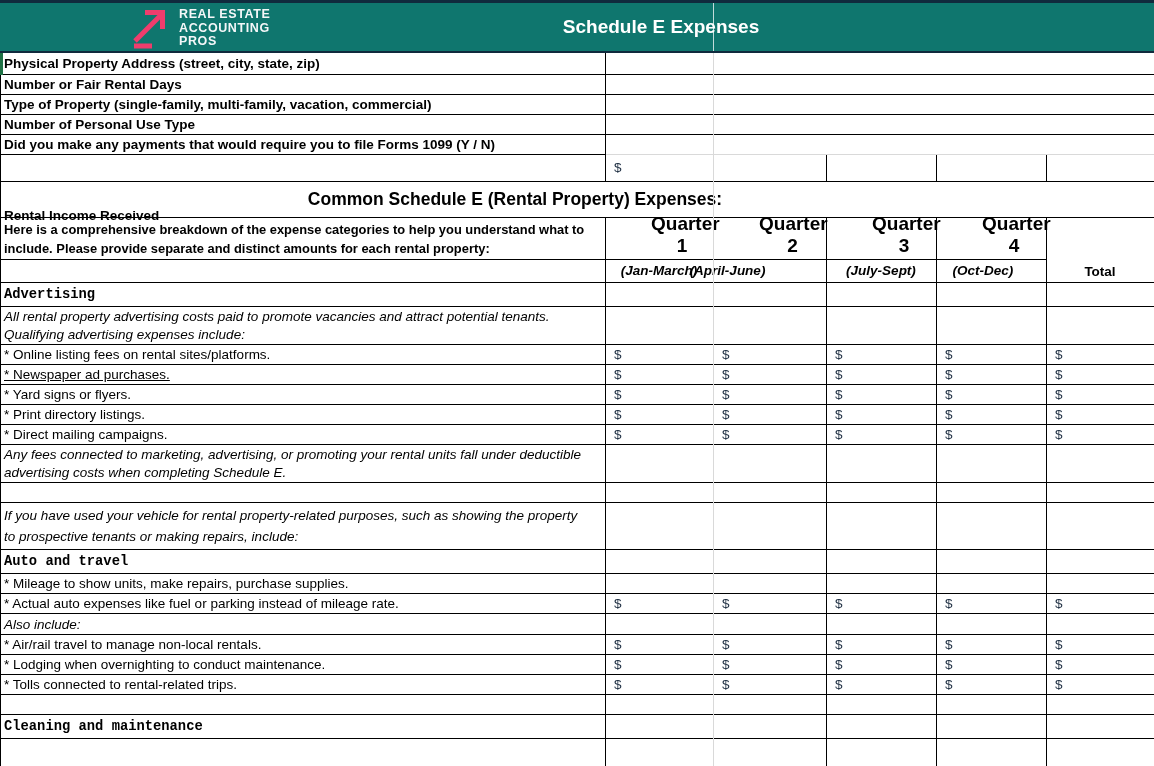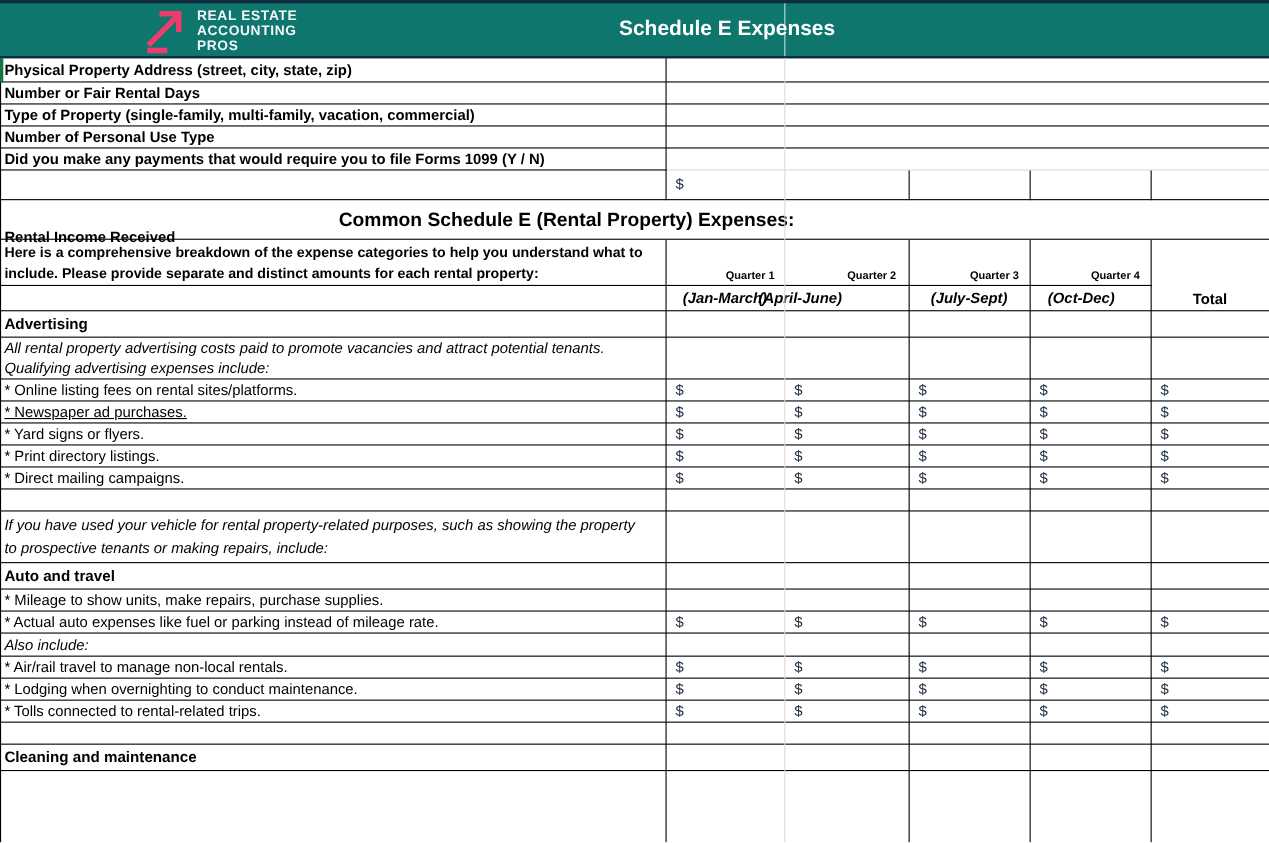--- a/index.html
+++ b/index.html
@@ -32,29 +32,29 @@
 
   #title-row { height:36px; border-bottom:1px solid #000; }
   #section-title { display:block; width:1030px; text-align:center; line-height:34px;
                    font-weight:bold; font-size:17.5px; }
 
   
   #thead1 { height:42px; border-bottom:none; }
   #thead1::after { content:''; position:absolute; left:0; bottom:0; width:1047px; height:1px; background:#000; }
   #thead-intro { position:absolute; left:0; top:2px; width:598px; padding-left:4px;
                  font-weight:bold; font-size:12.9px; line-height:19px; }
-  .qname { position:absolute; bottom:3px; text-align:center; font-weight:bold; font-size:10px;padding-left:46px; }
+  .qname { position:absolute; bottom:3px; text-align:center; font-weight:bold; font-size:19px;padding-left:46px; }
   #thead2 { height:23px;padding-left:42px; }
   .qperiod { position:absolute; top:0; text-align:center; font-weight:bold; font-style:italic; font-size:13.5px; line-height:22px; }
   #total-cell { position:absolute; left:1046px; top:0; width:108px; height:64px;
                 display:flex; align-items:flex-end; justify-content:center; padding-bottom:3px;
                 font-weight:bold; font-size:13.5px; }
 
   
-  .exp-section { font-weight:bold; font-size:13.8px; }
+  .exp-section { font-weight:bold; font-size:13.8px;font-family:Liberation Mono, monospace; }
   .exp-section .lbl { padding-left:4px; line-height:23px; white-space:nowrap; }
   .exp-desc { font-style:italic; font-size:13.5px; }
   .exp-desc .lbl { padding:1px 14px 0 4px; width:605px; line-height:18px; }
   .exp-desc.tall .lbl { line-height:21px; padding-top:2px; }
   .exp-desc.one .lbl { line-height:20px; }
   .exp-item .lbl { padding-left:4px; font-size:13.5px; line-height:19px; white-space:nowrap; }
   .exp-empty { }
 
   
   .vline { position:absolute; width:1px; background:#000; z-index:2; }
@@ -176,20 +176,23 @@
         <div class="money-cell" style="left: 1047px; width: 107px;"><span class="dollar" style="line-height: 19px; display: inline-block;">$</span></div>
       </div>
       <div class="row exp-item" style="height: 20px;">
         <div class="lbl">* Direct mailing campaigns.</div>
         <div class="money-cell" style="left: 606px; width: 107px;"><span class="dollar" style="line-height: 19px; display: inline-block;">$</span></div>
         <div class="money-cell" style="left: 714px; width: 112px;"><span class="dollar" style="line-height: 19px; display: inline-block;">$</span></div>
         <div class="money-cell" style="left: 827px; width: 109px;"><span class="dollar" style="line-height: 19px; display: inline-block;">$</span></div>
         <div class="money-cell" style="left: 937px; width: 109px;"><span class="dollar" style="line-height: 19px; display: inline-block;">$</span></div>
         <div class="money-cell" style="left: 1047px; width: 107px;"><span class="dollar" style="line-height: 19px; display: inline-block;">$</span></div>
       </div>
+      <div class="row exp-desc" style="height: 38px;">
+        <div class="lbl">Any fees connected to marketing, advertising, or promoting your rental units fall under deductible advertising costs when completing Schedule E.</div>
+      </div>
       <div class="row exp-empty" style="height: 20px;"></div>
       <div class="row exp-desc tall" style="height: 47px;">
         <div class="lbl">If you have used your vehicle for rental property-related purposes, such as showing the property to prospective tenants or making repairs, include:</div>
       </div>
       <div class="row exp-section" style="height: 24px;">
         <div class="lbl">Auto and travel</div>
       </div>
       <div class="row exp-item" style="height: 20px;">
         <div class="lbl">* Mileage to show units, make repairs, purchase supplies.</div>
         <div class="money-cell" style="left: 606px; width: 107px;"></div>

